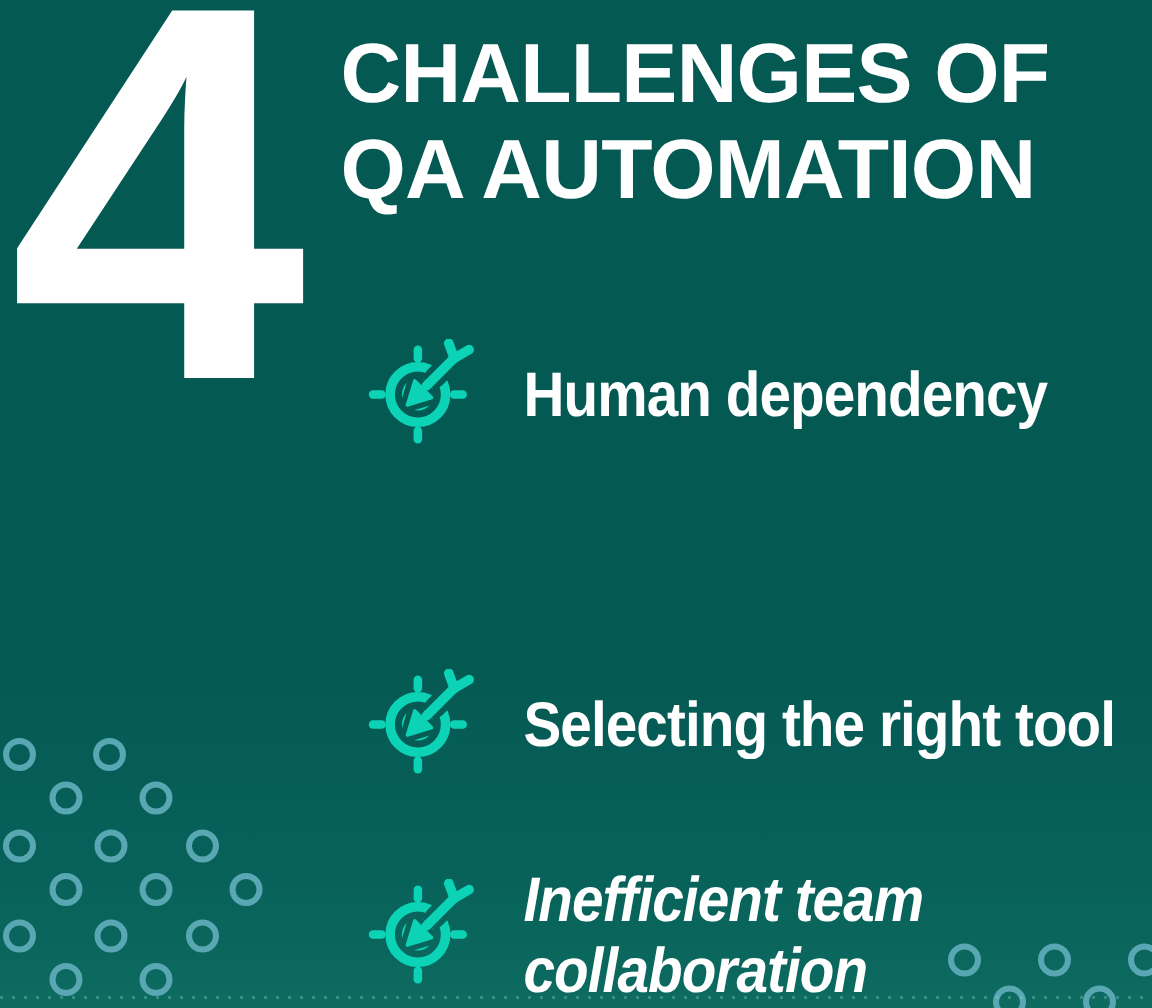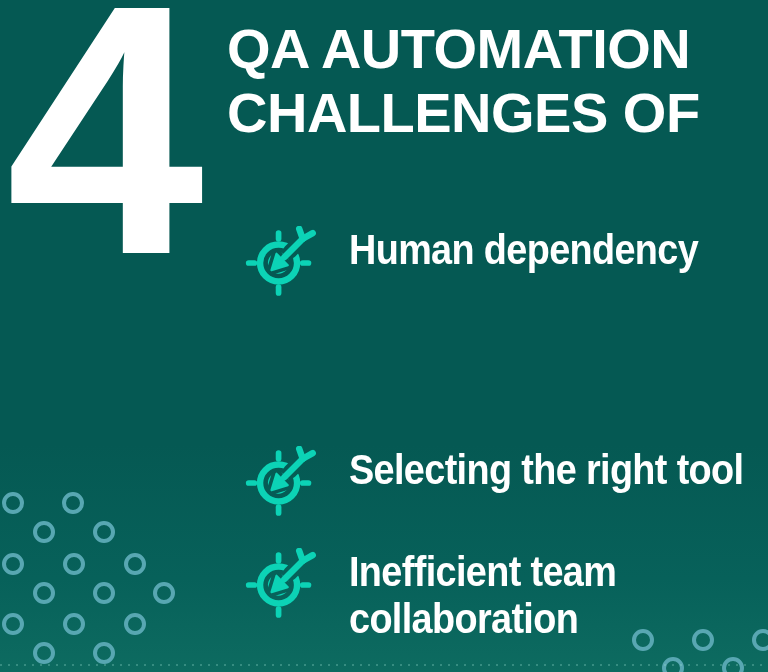--- a/index.html
+++ b/index.html
@@ -36,26 +36,26 @@
     font-size: 56px;
     font-weight: 800;
     line-height: 64px;
     letter-spacing: -0.5px;
     white-space: nowrap;
   }
   .row {
     position: absolute;
     left: 243px;
     display: flex;
-    align-items: flex-start;
+    align-items: center;
   }
   .row-1 { top: 226px; }
   .row-2 { top: 336px; }
   .row-3 { top: 446px; }
-  .row-4 { top: 548px; }
+  .row-4 { top: 576px; font-style: italic; }
   .icon {
     width: 74px;
     height: 74px;
     flex: 0 0 auto;
     display: block;
   }
   .item-label {
     margin-left: 32px;
     color: var(--text);
     font-size: 42px;
@@ -116,22 +116,22 @@
       </g>
     </g>
   </defs>
 </svg>
 
 <div class="stage" id="stage">
 
   <div class="big-number">4</div>
 
   <div class="title">
+    <div>CHALLENGES OF</div>
     <div>QA AUTOMATION</div>
-    <div>CHALLENGES OF</div>
   </div>
 
   <div class="row row-1">
     <svg class="icon" viewBox="0 0 104 104">
         <use href="#target-icon"></use>
       </svg>
     <div class="item-label">Human dependency</div>
   </div>
 
 

